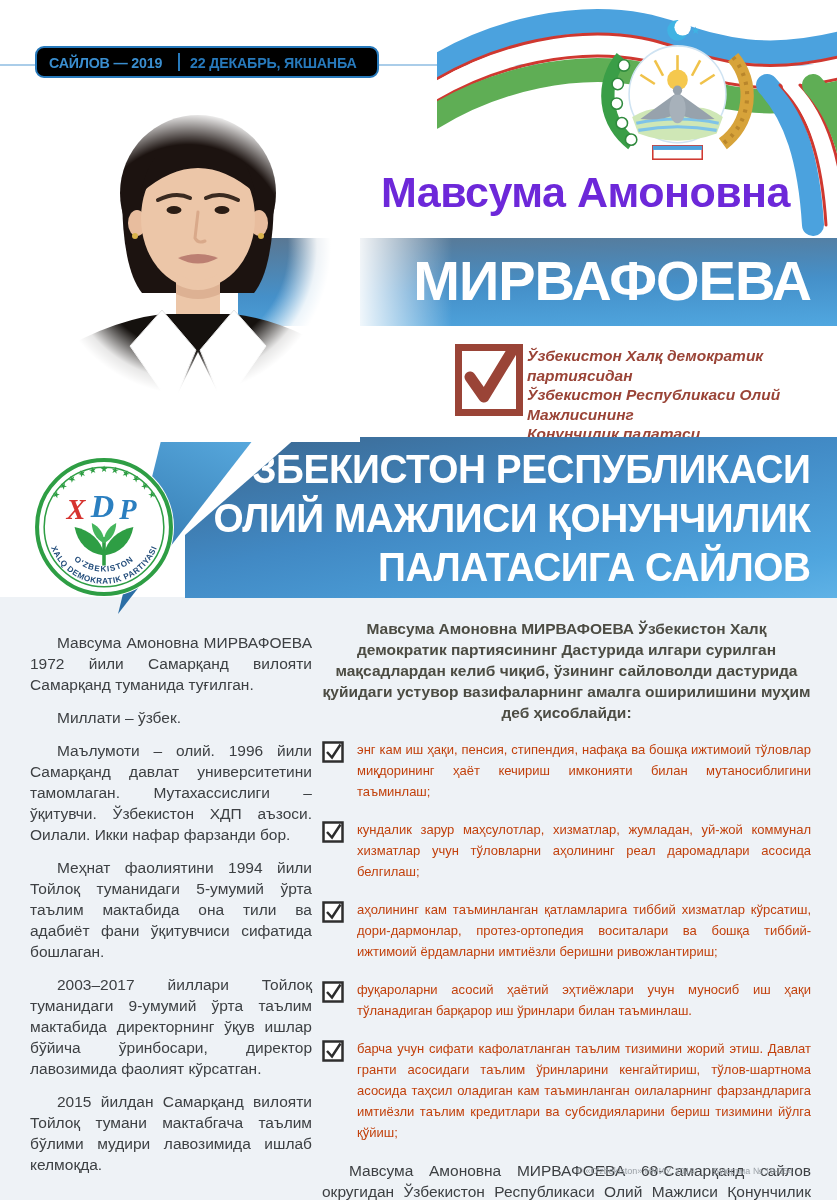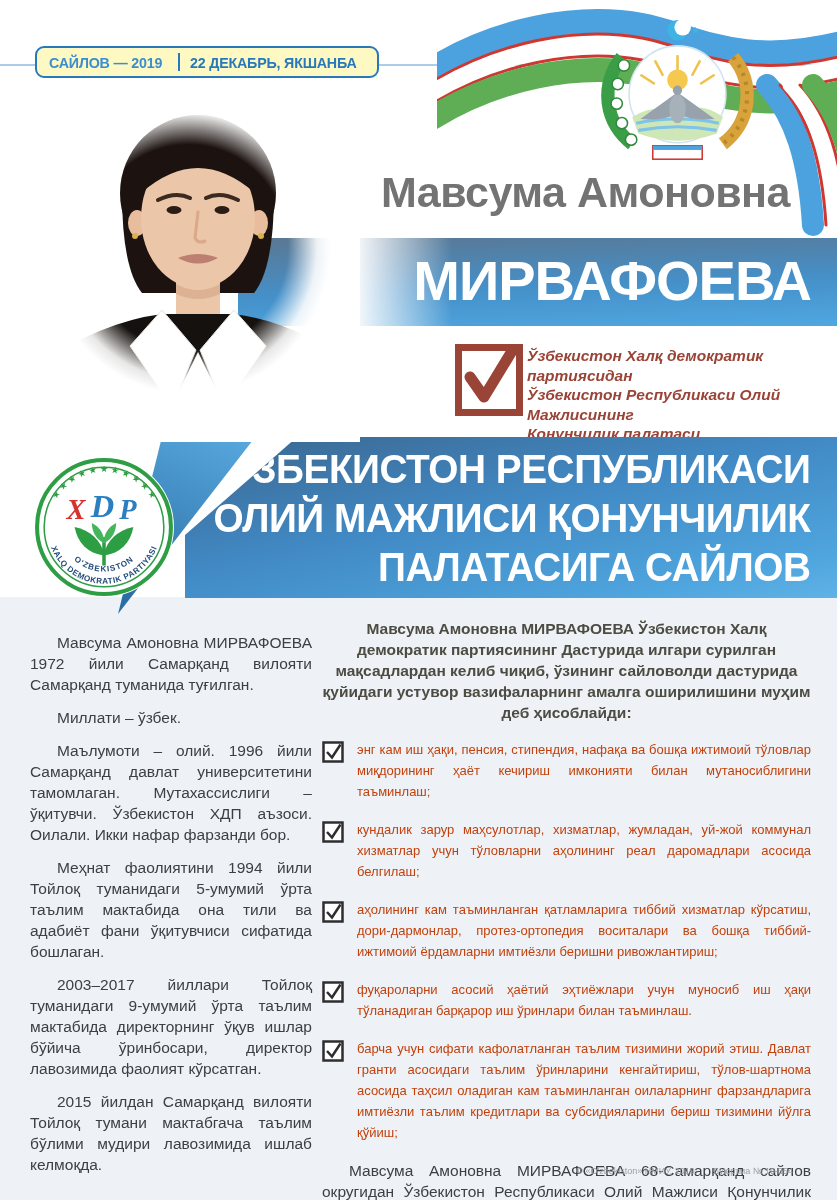--- a/index.html
+++ b/index.html
@@ -2,30 +2,30 @@
 <html><head>
 <meta charset="utf-8">
 <style>
   html,body{margin:0;padding:0;background:#ffffff;}
   .page{position:relative;width:837px;height:1200px;background:#ffffff;overflow:hidden;
         font-family:"Liberation Sans", sans-serif;}
   
   .hairline{position:absolute;left:0;top:64px;width:837px;height:2px;background:#aacde9;z-index:0;}
   
   .badge{position:absolute;left:35px;top:46px;display:flex;align-items:center;gap:10px;
-         background:#fef9c3;border:2px solid #2779bb;border-radius:9px;padding:5px 12px;z-index:5;}
+         background:#000000;border:2px solid #2779bb;border-radius:9px;padding:5px 12px;z-index:5;}
   .badge .b1{color:#3a8ecf;font-weight:bold;font-size:15px;letter-spacing:-0.2px;white-space:nowrap;transform:scaleX(.95);transform-origin:left;}
   .badge .sep{width:1.5px;height:18px;background:#2779bb;}
   .badge .b2{color:#2779bb;font-weight:bold;font-size:15px;letter-spacing:-0.2px;white-space:nowrap;transform:scaleX(.95);transform-origin:left;}
   
   .ribbon{position:absolute;left:437px;top:0;z-index:1;}
   .emblem{position:absolute;left:595px;top:16px;z-index:2;}
   
   .first-name{position:absolute;right:47px;top:168px;font-size:43px;font-weight:bold;
-              color:#737373;letter-spacing:-0.5px;z-index:4;white-space:nowrap;}
+              color:#6d28d9;letter-spacing:-0.5px;z-index:4;white-space:nowrap;}
   .surname-banner{position:absolute;left:238px;right:0;top:238px;height:88px;z-index:2;
               background:linear-gradient(178deg,#5a7792 0%,#4590c9 55%,#50a7e0 100%);}
   .surname-banner .surname{position:absolute;right:26px;top:50%;transform:translateY(-52%);
               color:#fff;font-size:56px;font-weight:bold;letter-spacing:-1px;white-space:nowrap;}
   
   .portrait{position:absolute;left:30px;top:88px;width:330px;height:354px;z-index:3;}
   .portrait .vignette{position:absolute;inset:0;
      background:radial-gradient(ellipse 52% 50% at 48% 45%, rgba(255,255,255,0) 58%, rgba(255,255,255,.9) 75%, #ffffff 83%);}
   .banner-fade{position:absolute;left:352px;top:238px;width:100px;height:88px;z-index:3;
      background:linear-gradient(90deg,#ffffff 0%, rgba(255,255,255,0) 100%);}

